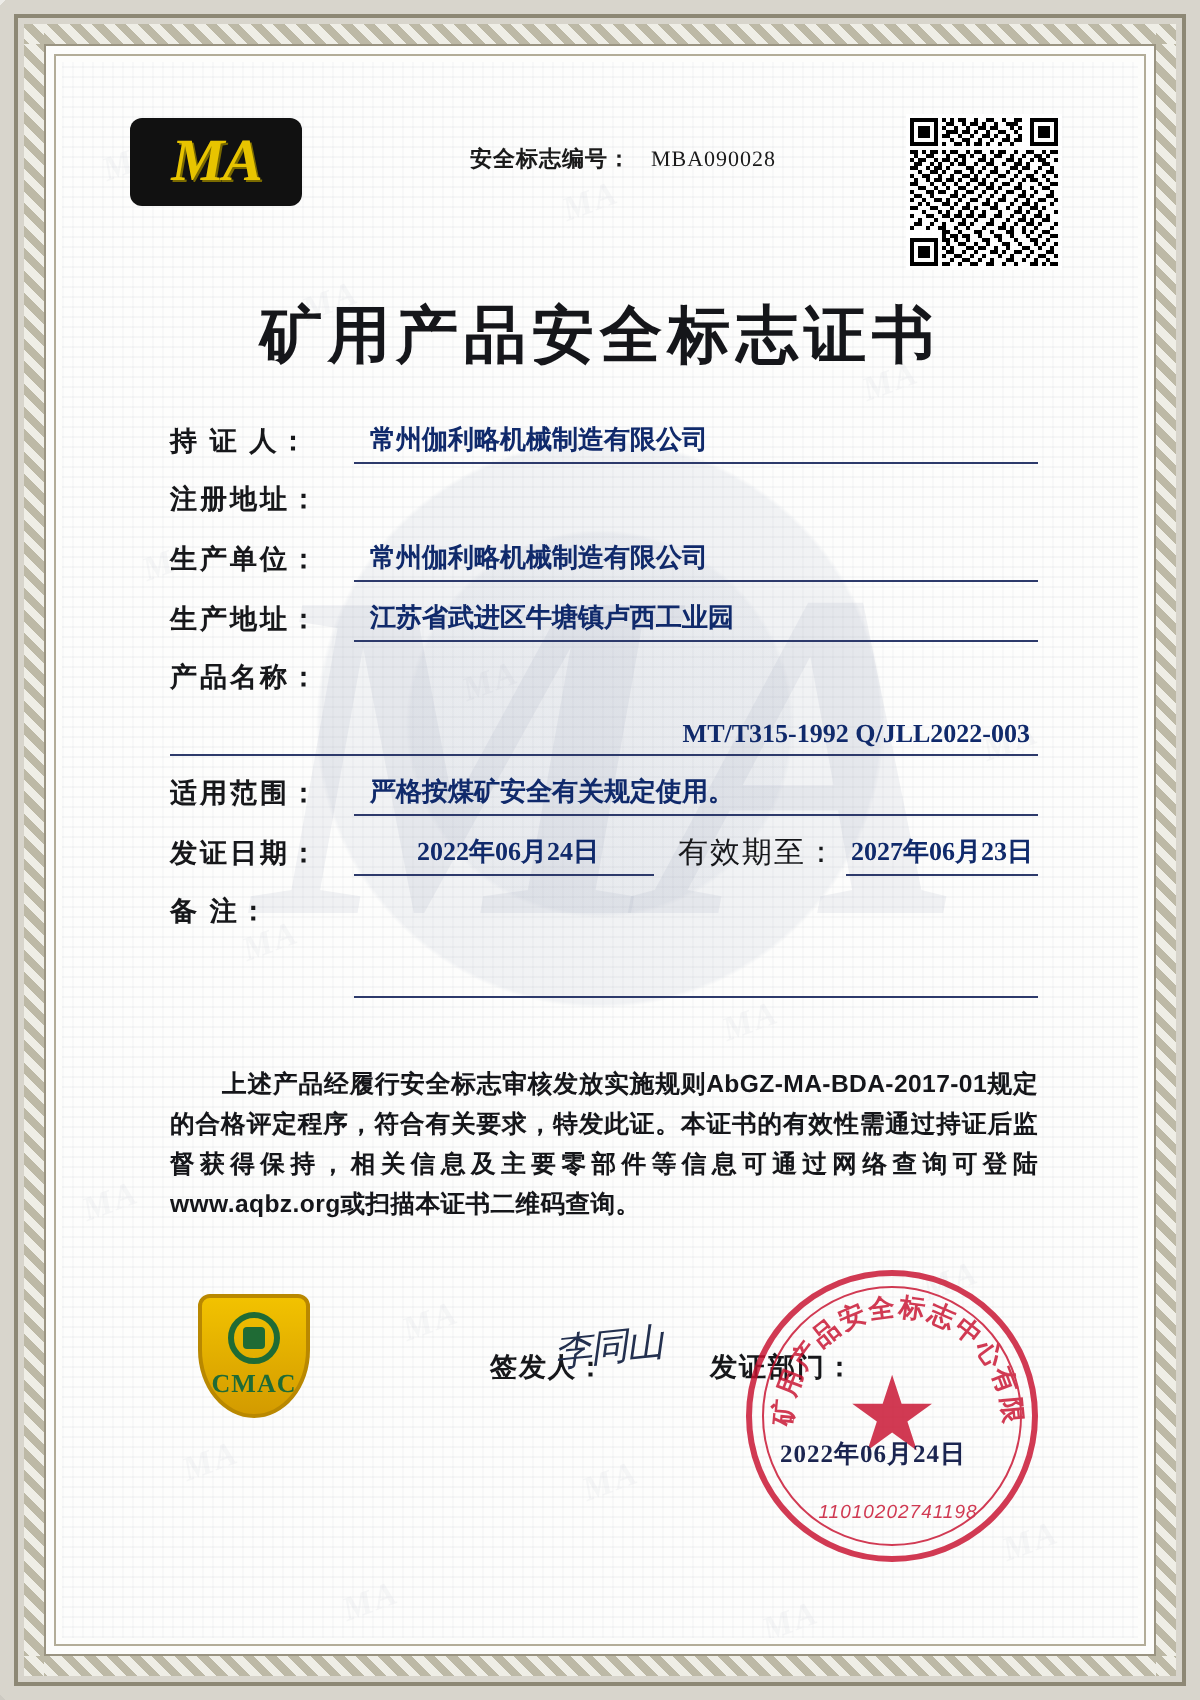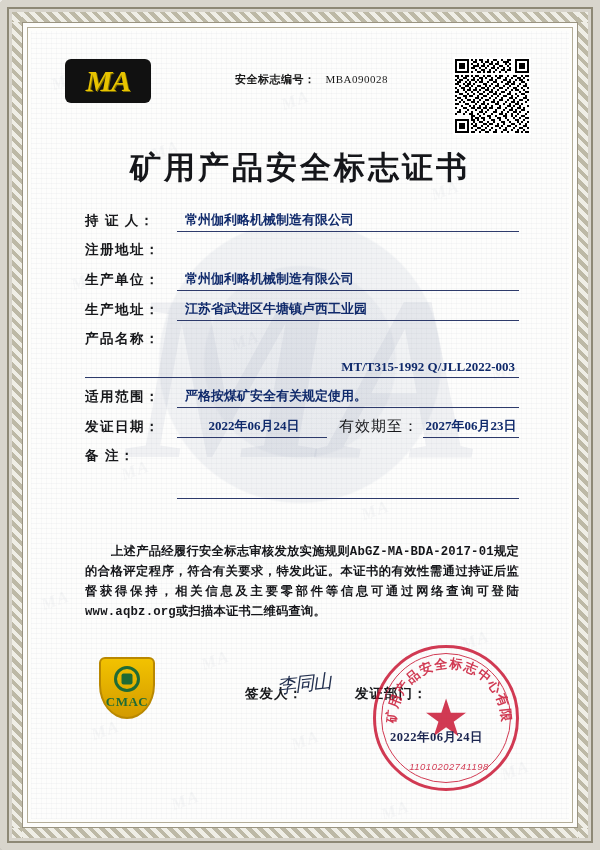--- a/index.html
+++ b/index.html
@@ -199,22 +199,22 @@
     min-height: 19px;
   }
   .row.note { align-items: flex-start; }
   .row.note .value {
     min-height: 52px;
     border-bottom: 1px solid #2d3a6b;
   }
 
   
   .statement {
-    margin: 44px 18px 0 22px;
-    font-family: Liberation Mono, monospace;
+    margin: 34px 18px 0 22px;
+    font-family: Liberation Sans, sans-serif;
     font-size: 12.3px;
     font-weight: bold;
     line-height: 1.62;
     color: #15161a;
     text-align: justify;
     text-indent: 26px;
     letter-spacing: .2px;
   }
 
   

